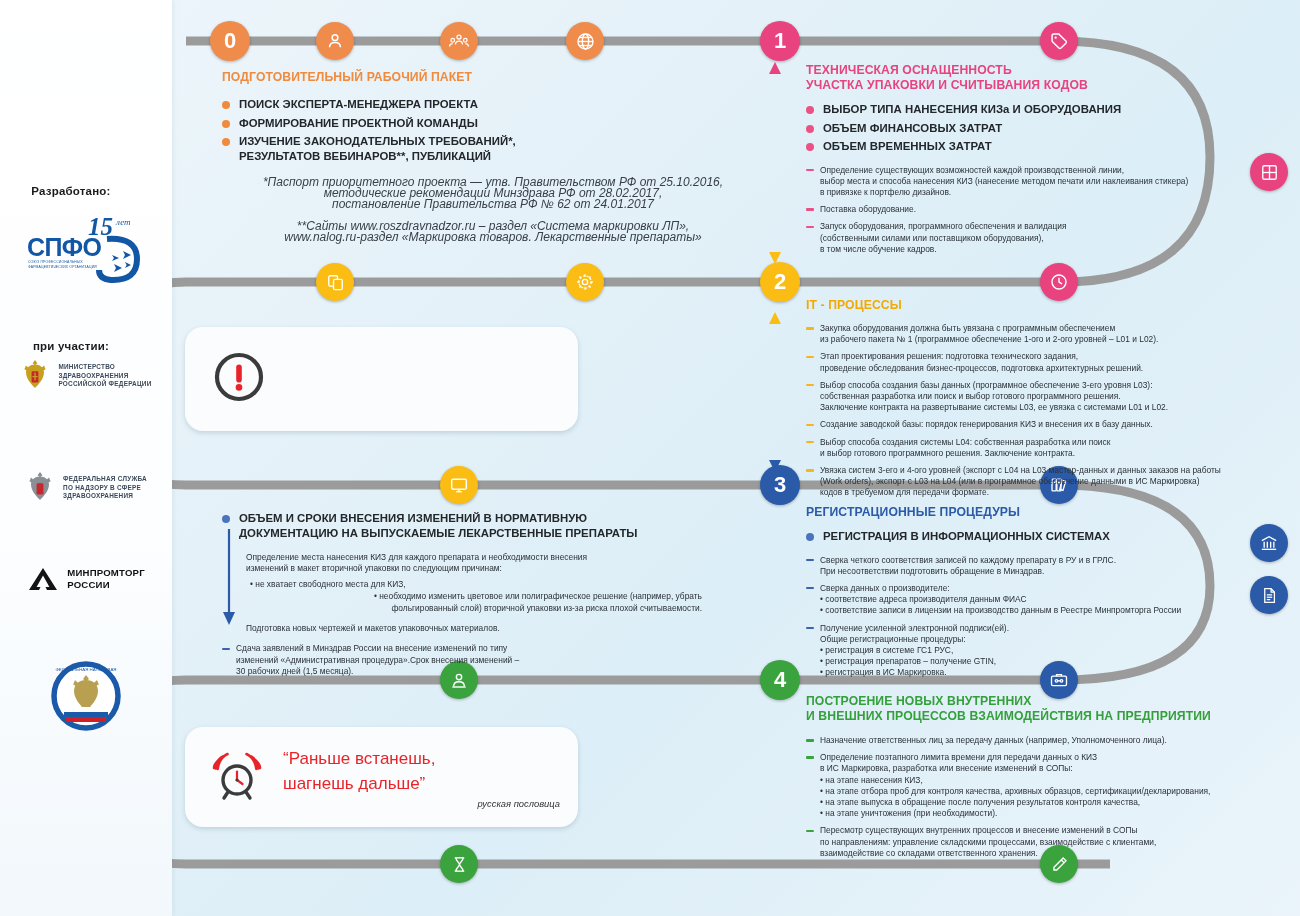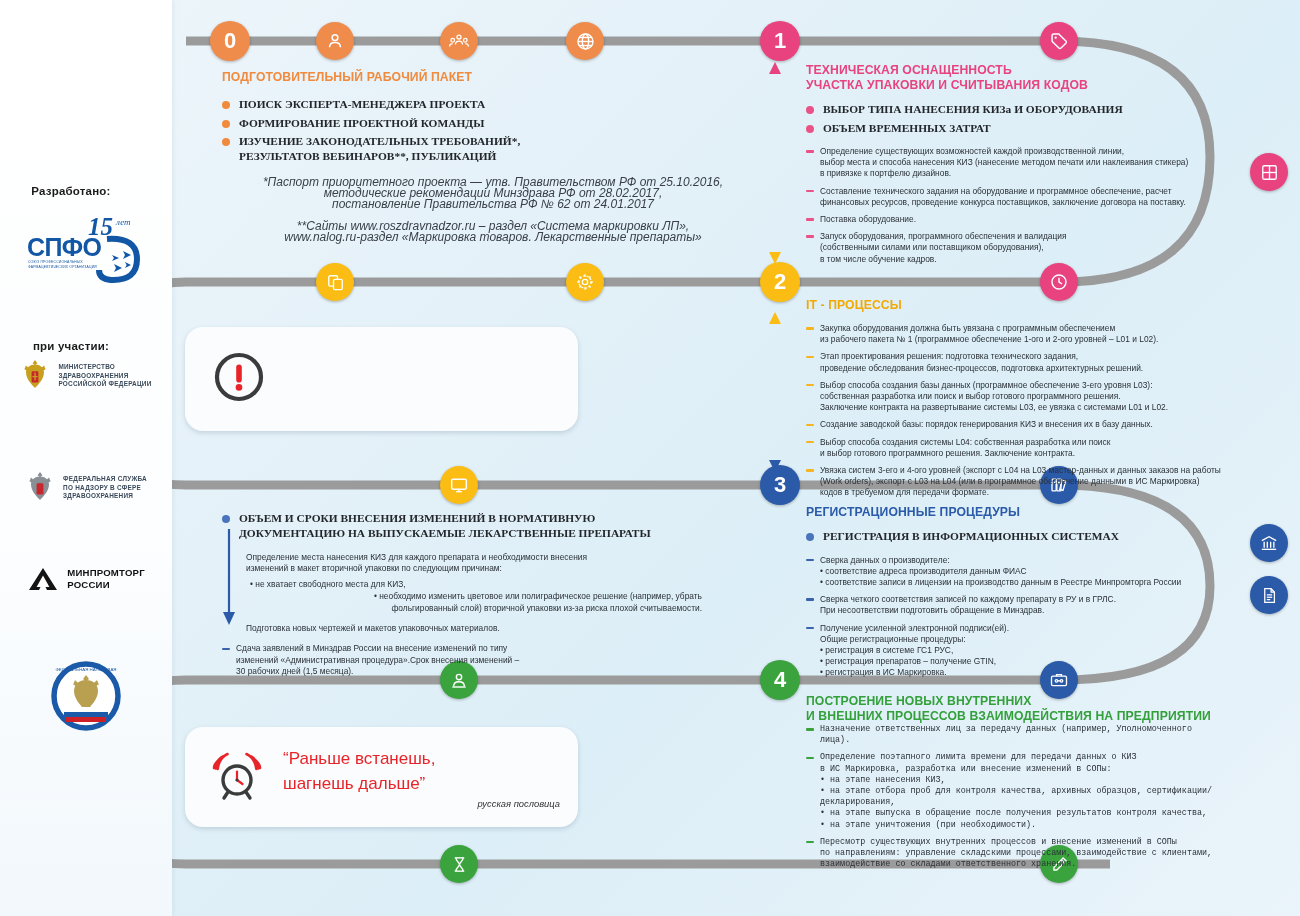--- a/index.html
+++ b/index.html
@@ -66,21 +66,21 @@
   .h-ttl{font-size:12.2px;font-weight:bold;line-height:15px;letter-spacing:.1px;}
   .h-orange{color:#f08a3c;}
   .h-pink{color:#e8427f;}
   .h-yellow{color:#f2a900;}
   .h-blue{color:#2a5aa8;}
   .h-green{color:#33a03a;}
 
   ul.big{list-style:none;margin:0;padding:0;}
   ul.big li{
     position:relative;padding-left:17px;margin-bottom:4px;
-    font-size:11.4px;font-weight:bold;color:#23272b;line-height:14.5px;font-family:Liberation Serif, serif;
+    font-size:11.4px;font-weight:bold;color:#23272b;line-height:14.5px;
   }
   ul.big li .dot{
     position:absolute;left:0;top:4px;width:8px;height:8px;border-radius:50%;
   }
   .d-orange{background:#f08a3c;}
   .d-pink{background:#ea5186;}
   .d-blue{background:#4a74bb;}
 
   ul.dash{list-style:none;margin:0;padding:0;}
   ul.dash li{
@@ -334,28 +334,27 @@
 постановление Правительства РФ № 62 от 24.01.2017</div>
     <div class="note" style="margin-top:11px;padding-left:22px;white-space:pre-line;">**Сайты www.roszdravnadzor.ru – раздел «Система маркировки ЛП»,
 www.nalog.ru-раздел «Маркировка товаров. Лекарственные препараты»</div>
   </div>
 
   <div class="blk" style="left:806px;top:63px;width:418px;">
     <div class="h-ttl h-pink" style="white-space:pre-line;">ТЕХНИЧЕСКАЯ ОСНАЩЕННОСТЬ
 УЧАСТКА УПАКОВКИ И СЧИТЫВАНИЯ КОДОВ</div>
     <ul class="big" style="margin-top:9px;">
       <li><span class="dot d-pink"></span><span>ВЫБОР ТИПА НАНЕСЕНИЯ КИЗа И ОБОРУДОВАНИЯ</span></li>
+      <li><span class="dot d-pink"></span><span>ОБЪЕМ ФИНАНСОВЫХ ЗАТРАТ</span></li>
       <li><span class="dot d-pink"></span><span>ОБЪЕМ ВРЕМЕННЫХ ЗАТРАТ</span></li>
     </ul>
     <ul class="dash" style="margin-top:11px;">
       <li><span class="ds s-pink"></span><span style="white-space:pre-line;">Определение существующих возможностей каждой производственной линии,
 выбор места и способа нанесения КИЗ (нанесение методом печати или наклеивания стикера)
 в привязке к портфелю дизайнов.</span></li>
-      <li><span class="ds s-pink"></span><span style="white-space:pre-line;">Составление технического задания на оборудование и программное обеспечение, расчет
-финансовых ресурсов, проведение конкурса поставщиков, заключение договора на поставку.</span></li>
       <li><span class="ds s-pink"></span><span style="white-space:pre-line;">Поставка оборудование.</span></li>
       <li><span class="ds s-pink"></span><span style="white-space:pre-line;">Запуск оборудования, программного обеспечения и валидация
 (собственными силами или поставщиком оборудования),
 в том числе обучение кадров.</span></li>
     </ul>
   </div>
 
   <div class="blk" style="left:806px;top:298px;width:420px;">
     <div class="h-ttl h-yellow">IT - ПРОЦЕССЫ</div>
     <ul class="dash" style="margin-top:10px;">
@@ -392,37 +391,37 @@
 30 рабочих дней (1,5 месяца).</span></li>
     </ul>
   </div>
 
   <div class="blk" style="left:806px;top:505px;width:420px;">
     <div class="h-ttl h-blue">РЕГИСТРАЦИОННЫЕ  ПРОЦЕДУРЫ</div>
     <ul class="big" style="margin-top:9px;">
       <li><span class="dot d-blue"></span><span>РЕГИСТРАЦИЯ В ИНФОРМАЦИОННЫХ СИСТЕМАХ</span></li>
     </ul>
     <ul class="dash" style="margin-top:11px;">
+      <li><span class="ds s-blue"></span><span style="white-space:pre-line;">Сверка четкого соответствия записей по каждому препарату в РУ и в ГРЛС.
+При несоответствии подготовить обращение в Минздрав.</span></li>
       <li><span class="ds s-blue"></span><span style="white-space:pre-line;">Сверка данных о производителе:
  • соответствие адреса производителя данным ФИАС
  • соответствие записи в лицензии на производство данным в Реестре Минпромторга России</span></li>
-      <li><span class="ds s-blue"></span><span style="white-space:pre-line;">Сверка четкого соответствия записей по каждому препарату в РУ и в ГРЛС.
-При несоответствии подготовить обращение в Минздрав.</span></li>
       <li><span class="ds s-blue"></span><span style="white-space:pre-line;">Получение усиленной электронной подписи(ей).
 Общие регистрационные процедуры:
  • регистрация в системе ГС1 РУС,
  • регистрация препаратов – получение GTIN,
  • регистрация в ИС Маркировка.</span></li>
     </ul>
   </div>
 
   <div class="blk" style="left:806px;top:694px;width:420px;">
     <div class="h-ttl h-green" style="white-space:pre-line;">ПОСТРОЕНИЕ НОВЫХ ВНУТРЕННИХ
 И ВНЕШНИХ ПРОЦЕССОВ ВЗАИМОДЕЙСТВИЯ НА ПРЕДПРИЯТИИ</div>
-    <ul class="dash" style="font-family:Liberation Mono, monospace;">
+    <ul class="dash" style="margin-top:11px;">
       <li><span class="ds s-green"></span><span style="white-space:pre-line;">Назначение ответственных лиц за передачу данных (например, Уполномоченного лица).</span></li>
       <li><span class="ds s-green"></span><span style="white-space:pre-line;">Определение поэтапного лимита времени для передачи данных о КИЗ
 в ИС Маркировка, разработка или внесение изменений в СОПы:
  • на этапе нанесения КИЗ,
  • на этапе отбора проб для контроля качества, архивных образцов, сертификации/декларирования,
  • на этапе выпуска в обращение после получения результатов контроля качества,
  • на этапе уничтожения (при необходимости).</span></li>
       <li><span class="ds s-green"></span><span style="white-space:pre-line;">Пересмотр существующих внутренних процессов и внесение изменений в СОПы
 по направлениям: управление складскими процессами, взаимодействие с клиентами,
 взаимодействие со складами ответственного хранения.</span></li>

